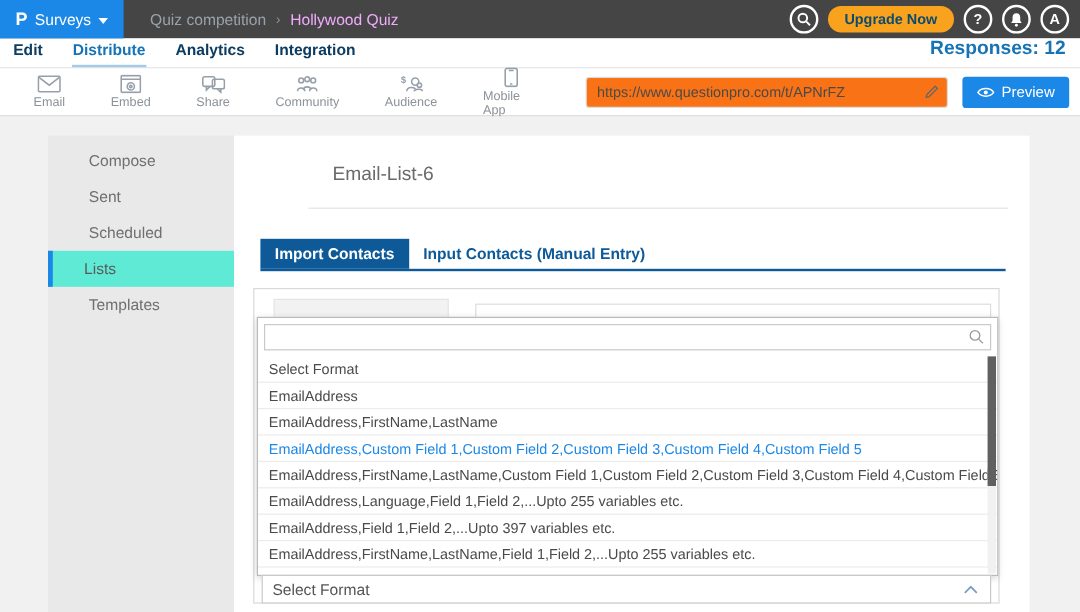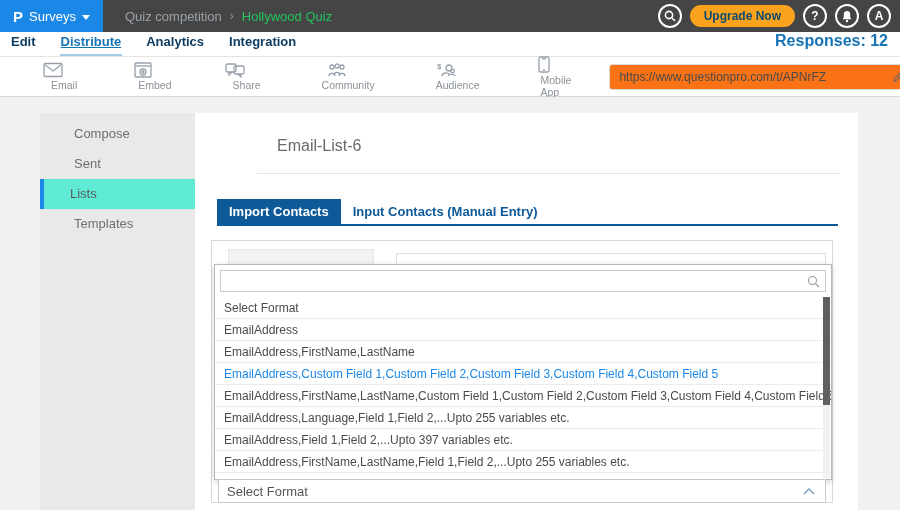--- a/index.html
+++ b/index.html
@@ -8,36 +8,36 @@
 
   
   .topbar { height:32px; background:#454545; display:flex; align-items:stretch; }
   .brand { width:103px; background:#1b87e6; color:#fff; display:flex; align-items:center; justify-content:center; gap:6px; cursor:pointer; }
   .brand .logo { font-weight:bold; font-size:15px; }
   .brand .blabel { font-size:13px; }
   .caret-down { width:0; height:0; border-left:4px solid transparent; border-right:4px solid transparent; border-top:5px solid #fff; margin-top:2px; }
   .crumb { display:flex; align-items:center; gap:8px; margin-left:22px; font-size:13px; }
   .crumb .parent { color:#9aa2a9; cursor:pointer; }
   .crumb .sep { color:#8a9096; font-size:12px; }
-  .crumb .current { color:#22c55e; }
+  .crumb .current { color:#f0abfc; }
   .top-right { margin-left:auto; display:flex; align-items:center; gap:8px; padding-right:9px; }
   .circle-btn { width:24px; height:24px; border:2px solid #fff; border-radius:50%; color:#fff; display:flex; align-items:center; justify-content:center; font-size:12px; font-weight:bold; cursor:pointer; background:transparent; }
   .upgrade { height:22px; padding:0 14px; border-radius:11px; background:#f9a21d; color:#0c4a6e; font-size:12px; font-weight:bold; display:flex; align-items:center; cursor:pointer; }
 
   
   .nav { height:25px; background:#fff; border-bottom:1px solid #e3e3e3; display:flex; padding:0 10px; }
   .nav a { font-size:13px; font-weight:600; color:#0d3c61; margin-right:23px; text-decoration:none; cursor:pointer; padding:2px 1px; }
-  .nav a.active { color:#1673b5; border-bottom:2px solid #a3cbe8;text-decoration:underline; }
+  .nav a.active { color:#1673b5; border-bottom:2px solid #a3cbe8; }
   .responses { margin-left:auto; font-size:16px; font-weight:600; color:#1673b5; padding-right:2px; }
 
   
   .toolbar { height:40px; background:#fff; border-bottom:1px solid #d8d8d8; box-shadow:0 1px 2px rgba(0,0,0,.05); display:flex; align-items:center; padding-left:28px; }
   .tool { display:flex; flex-direction:column; align-items:center; gap:1px; margin-right:38px; cursor:pointer; }
   .tool svg { stroke:#97a0aa; fill:none; stroke-width:1.3; }
-  .tool .tlabel { font-size:10.5px; color:#8b9299;margin-left:23px; }
+  .tool .tlabel { font-size:10.5px; color:#8b9299; }
   .toolbar-right { margin-left:auto; display:flex; align-items:center; gap:12px; padding-right:9px; }
   .url-box { width:302px; height:26px; background:#f97316; border:1px solid #ddd; border-radius:3px; display:flex; align-items:center; }
   .url-text { flex:1; font-size:12px; color:#4a4a4a; padding:0 6px 0 9px; white-space:nowrap; overflow:hidden; }
   .pencil-btn { width:24px; height:24px; display:flex; align-items:center; justify-content:center; cursor:pointer; }
   .preview-btn { height:26px; padding:0 12px; background:#1b87e6; border-radius:3px; color:#fff; font-size:12.5px; display:flex; align-items:center; gap:6px; cursor:pointer;justify-content:space-between; }
 
   
   .page { position:absolute; top:97px; left:0; right:0; bottom:0; background:#f1f1f1; }
   .sidebar { position:absolute; left:40px; top:16px; bottom:0; width:155px; background:#e9e9e9; padding-top:6px; }
   .side-item { height:30px; line-height:30px; padding-left:30px; font-size:13px; color:#6f6f6f; border-left:4px solid transparent; cursor:pointer; }
@@ -182,20 +182,21 @@
       <span>Preview</span>
     </div>
   </div>
 </div>
 
 <div class="page">
 
   <div class="sidebar">
     <div class="side-item">Compose</div>
     <div class="side-item">Sent</div>
+    <div class="side-item">Scheduled</div>
     <div class="side-item active">Lists</div>
     <div class="side-item">Templates</div>
   </div>
 
   <div class="panel">
     <div class="panel-title">Email-List-6</div>
     <div class="title-divider"></div>
 
     <div class="tabs">
       <div class="tab active">Import Contacts</div>

